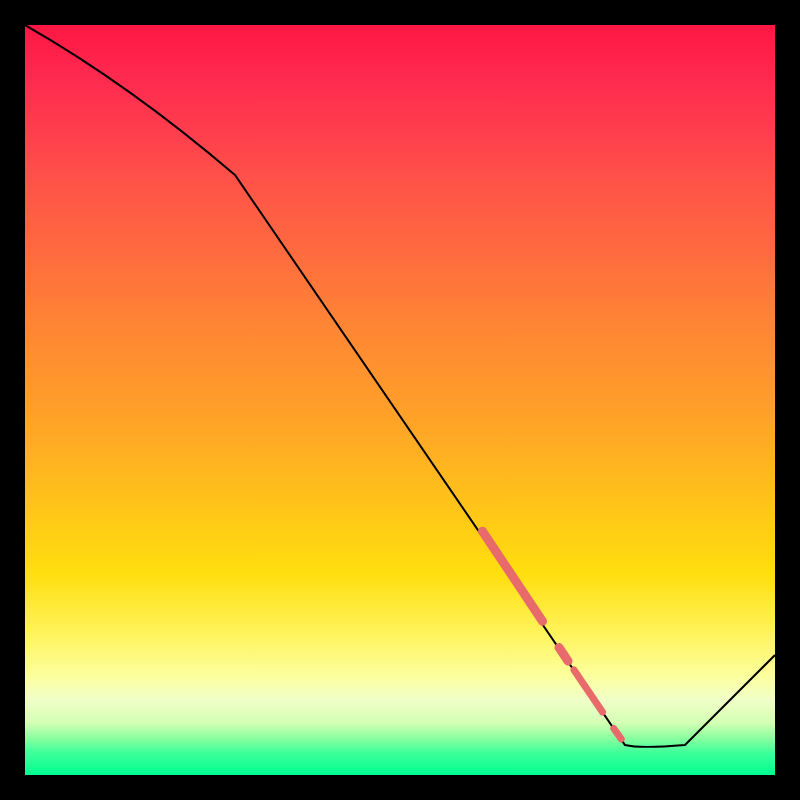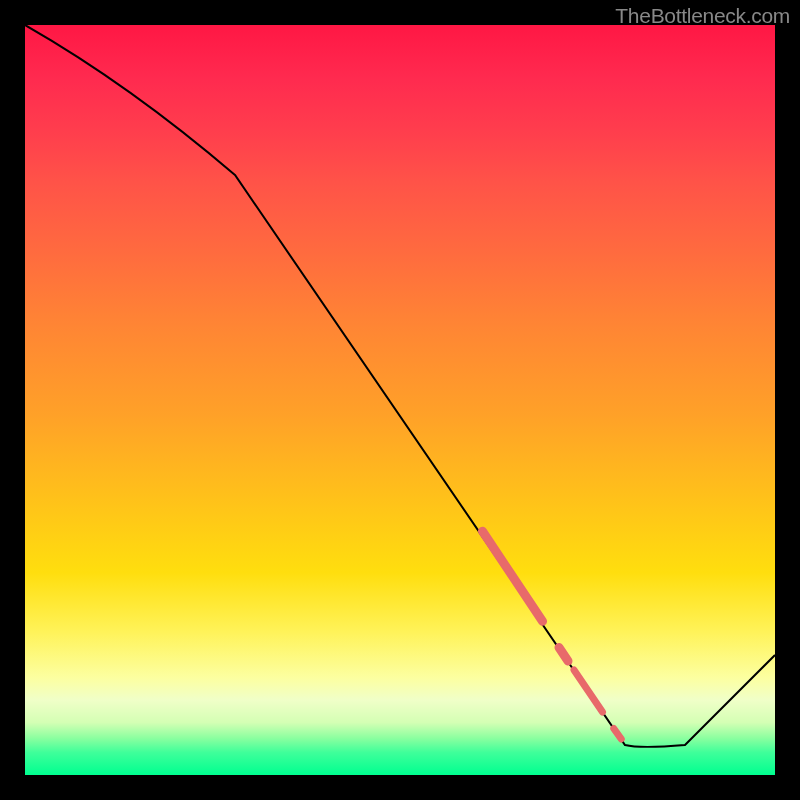--- a/index.html
+++ b/index.html
@@ -56,21 +56,20 @@
     top: 0;
     width: 750px;
     height: 750px;
   }
 </style>
 </head>
 <body>
 
 <div class="chart-container">
 
-  <div class="watermark">TheBottleneck.com</div>
 
   <div class="plot-area">
     <svg class="curve-layer" viewBox="0 0 100 100" preserveAspectRatio="none">
 
       <g>
 
       <path d="M 0 0 Q 14 8 28 20 L 80 96 Q 82 96.5 88 96 L 100 84" fill="none" stroke="#000000" stroke-width="0.35" vector-effect="non-scaling-stroke" style="stroke-width: 2px;"></path>
         </g>
     <g>
 

